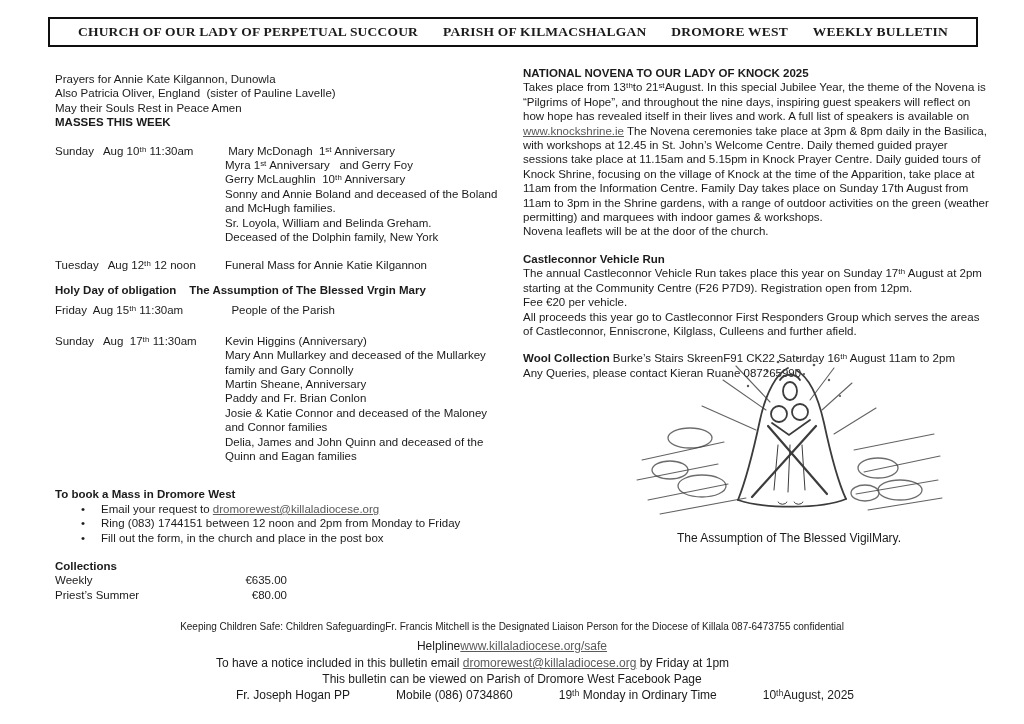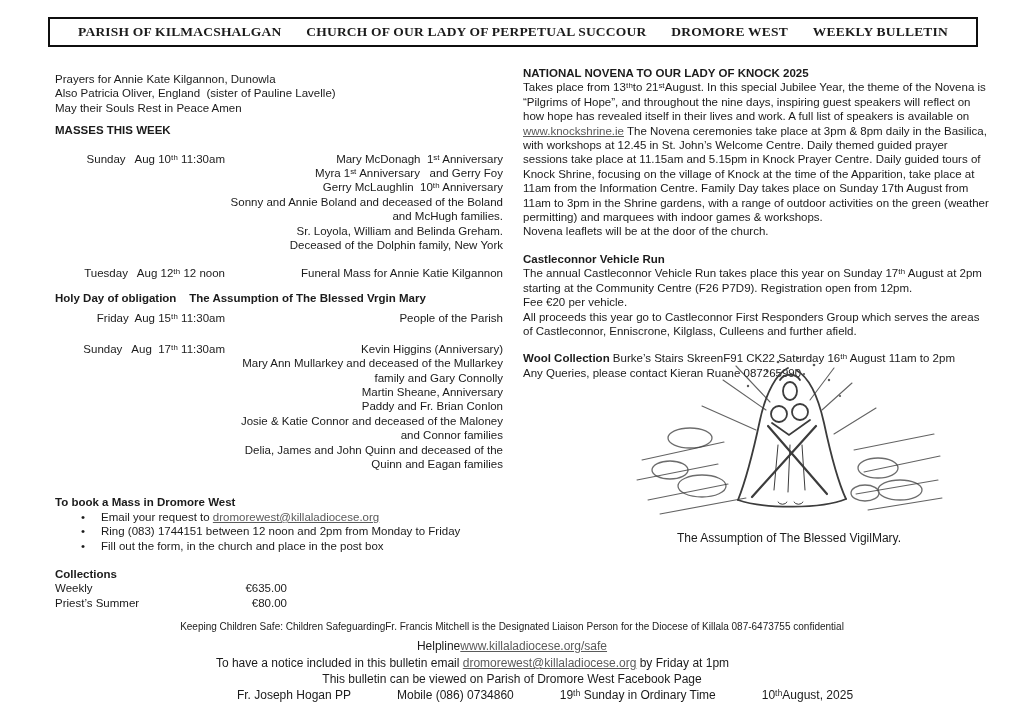--- a/index.html
+++ b/index.html
@@ -16,22 +16,22 @@
     padding:0 28px;
     font-family:"Liberation Serif","DejaVu Serif",serif;
     font-weight:bold;font-size:13.5px;letter-spacing:.2px;white-space:nowrap;
   }
   
   .lcol{position:absolute;left:55px;top:72px;width:448px;font-size:11.5px;line-height:14.4px;}
   .rcol{position:absolute;left:523px;top:66px;width:468px;font-size:11.5px;line-height:14.4px;}
   .b{font-weight:bold;}
   .pre{white-space:pre-wrap;}
   p{margin:0;}
-  .row{display:grid;grid-template-columns:170px 1fr;text-align:right;}
-  .mt8{margin-top:8px;}.mt10{margin-top:10px;}.mt13{margin-top:13px;}
+  .row{display:grid;grid-template-columns:170px 1fr;}
+  .mt8{}.mt10{margin-top:10px;}.mt13{margin-top:13px;}
   .mt14{margin-top:14px;}.mt22{margin-top:16px;}.mt24{margin-top:24px;}.mt1{margin-top:6px;}
   .bullet{display:flex;margin-left:26px;}
   .bullet .mark{width:20px;flex:0 0 20px;}
   .coll-row{display:grid;grid-template-columns:170px 62px;}
   .amt{text-align:right;}
   .lnk{text-decoration:underline;color:#5a5a5a;cursor:pointer;}
   
   .illus{position:absolute;left:628px;top:350px;width:322px;height:172px;}
   .caption{position:absolute;left:628px;top:531px;width:322px;text-align:center;font-size:12px;}
   
@@ -41,22 +41,22 @@
   .f4{position:absolute;left:0;top:672px;width:1024px;text-align:center;font-size:12px;}
   .f5{position:absolute;left:0;top:688px;width:1024px;display:flex;justify-content:center;gap:46px;font-size:12px;white-space:nowrap;padding-left:33px;}
   svg .sk{stroke:#3c3c3c;fill:none;stroke-linecap:round;}
 </style>
 </head>
 <body>
 
 <div class="page">
 
   <div class="hdr">
+    <span>CHURCH OF OUR LADY OF PERPETUAL SUCCOUR</span>
     <span>PARISH OF KILMACSHALGAN</span>
-    <span>CHURCH OF OUR LADY OF PERPETUAL SUCCOUR</span>
     <span>DROMORE WEST</span>
     <span>WEEKLY BULLETIN</span>
   </div>
 
   <div class="lcol">
     <p class="pre">Prayers for Annie Kate Kilgannon, Dunowla
 Also Patricia Oliver, England  (sister of Pauline Lavelle)
 May their Souls Rest in Peace Amen</p>
 
     <p class="b mt8">MASSES THIS WEEK</p>
@@ -202,17 +202,17 @@
   </div>
   <div class="caption">The Assumption of The Blessed VigilMary.</div>
 
   <div class="f1"><span>Keeping Children Safe: Children Safeguarding</span><span>Fr. Francis Mitchell is the Designated Liaison Person for the Diocese of Killala 087-6473755 confidential</span></div>
   <div class="f2"><span>Helpline</span><span class="lnk">www.killaladiocese.org/safe</span></div>
   <div class="f3"><span>To have a notice included in this bulletin email </span><span class="lnk">dromorewest@killaladiocese.org</span><span> by Friday at 1pm</span></div>
   <div class="f4">This bulletin can be viewed on Parish of Dromore West Facebook Page</div>
   <div class="f5">
     <span>Fr.  Joseph Hogan PP</span>
     <span>Mobile (086) 0734860</span>
-    <span>19ᵗʰ Sunday in Ordinary Time</span>
+    <span>19ᵗʰ Monday in Ordinary Time</span>
     <span>10ᵗʰAugust, 2025</span>
   </div>
 
 </div>
 
 </body></html>

